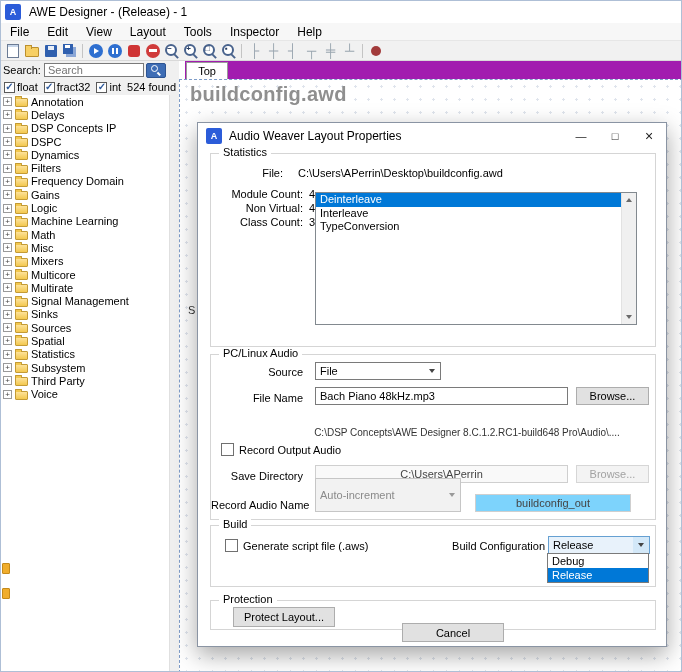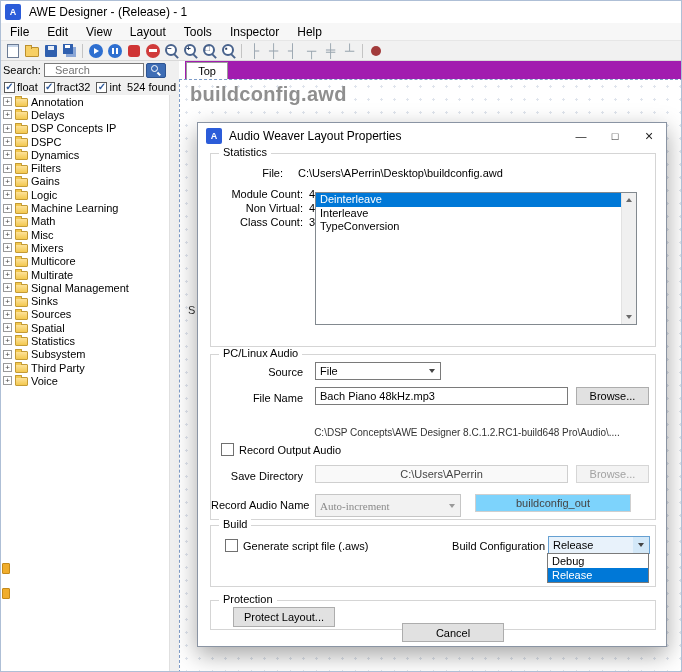--- a/index.html
+++ b/index.html
@@ -34,21 +34,21 @@
   .i-noentry::before { content:""; position:absolute; inset:1px; border-radius:50%; background:#d03b3b; }
   .i-noentry::after { content:""; position:absolute; left:4px; top:6px; width:8px; height:3px; background:#fff; }
   .i-zoom::before { content:""; position:absolute; left:1px; top:1px; width:8px; height:8px; border:2px solid #48628c; border-radius:50%; background:#fff; }
   .i-zoom::after { content:""; position:absolute; right:1px; bottom:2px; width:6px; height:2px; background:#48628c; transform:rotate(45deg); }
   .i-zoom .g { position:absolute; left:1px; top:1px; width:10px; height:9px; display:flex; align-items:center; justify-content:center; font-size:8px; font-weight:bold; color:#243a5e; z-index:2; }
   .i-dim { color:#9aa6b0; font-size:13px; }
   .i-dot::before { content:""; position:absolute; inset:3px; border-radius:50%; background:#a23b3b; }
   
   .searchrow { position:absolute; left:0; top:60px; width:178px; height:18px; background:#f0f0f0; display:flex; align-items:center; }
   .searchlabel { margin-left:2px; }
-  .sinput { width:100px; height:14px; margin-left:3px; border:1px solid #7a7a7a; font-size:11px; padding:0 10px; font-family:"Liberation Sans", sans-serif; }
+  .sinput { width:100px; height:14px; margin-left:3px; border:1px solid #7a7a7a; font-size:11px; padding:0 3px; font-family:"Liberation Sans", sans-serif; }
   .sbtn { width:20px; height:15px; margin-left:2px; background:#3e6db5; border:1px solid #2d5492; display:flex; align-items:center; justify-content:center; border-radius:2px; }
   .magw { width:10px; height:10px; position:relative; }
   .magw::before { content:""; position:absolute; left:0; top:0; width:5px; height:5px; border:1.5px solid #fff; border-radius:50%; }
   .magw::after { content:""; position:absolute; right:0; bottom:1px; width:4px; height:1.5px; background:#fff; transform:rotate(45deg); }
   .filterrow { position:absolute; left:0; top:78px; width:178px; height:16px; background:#f0f0f0; display:flex; align-items:center; padding-left:3px; }
   .filter { display:inline-flex; align-items:center; gap:2px; margin-right:6px; }
   .cb { width:11px; height:11px; border:1px solid #5a5a5a; background:#fff; display:inline-flex; align-items:center; justify-content:center; flex:0 0 auto; }
   .cb.checked::before { content:"✓"; font-size:10px; font-weight:bold; color:#2b579a; margin-top:-2px; }
   .resultcount { white-space:nowrap; }
   
@@ -262,20 +262,25 @@
         <span class="tlabel">Dynamics</span>
       </div>
       <div class="trow">
         <span class="exp"></span>
         <span class="folder"></span>
         <span class="tlabel">Filters</span>
       </div>
       <div class="trow">
         <span class="exp"></span>
         <span class="folder"></span>
+        <span class="tlabel">Frequency Domain</span>
+      </div>
+      <div class="trow">
+        <span class="exp"></span>
+        <span class="folder"></span>
         <span class="tlabel">Gains</span>
       </div>
       <div class="trow">
         <span class="exp"></span>
         <span class="folder"></span>
         <span class="tlabel">Logic</span>
       </div>
       <div class="trow">
         <span class="exp"></span>
         <span class="folder"></span>
@@ -415,21 +420,21 @@
       <div class="hint" style="left:80px; top:72px; width:352px;">C:\DSP Concepts\AWE Designer 8.C.1.2.RC1-build648 Pro\Audio\....</div>
 
       <span class="cb13" style="left:10px; top:88px;"></span>
       <span class="gvalue" style="left:28px; top:89px;">Record Output Audio</span>
 
       <span class="glabel" style="left:8px; top:115px; width:84px;">Save Directory</span>
       <div class="rofield" style="left:104px; top:110px; width:253px; height:18px;">C:\Users\APerrin</div>
       <div class="pbtn disabled" style="left:365px; top:110px; width:73px; height:18px;">Browse...</div>
 
       <span class="glabel" style="left:0px; top:144px; width:92px;">Record Audio Name</span>
-      <div class="combo disabled" style="left:104px; top:139px; width:146px; height:23px;font-family:Liberation Serif, serif;">
+      <div class="combo disabled" style="left:104px; top:123px; width:146px; height:34px;">
         <span class="val">Auto-increment</span>
         <span class="btnz">
             <span class="arr"></span>
           </span>
       </div>
       <div class="rofield" style="left:264px; top:139px; width:156px; height:18px; background:#7dd3fc;">buildconfig_out</div>
     </div>
 
     <div class="group" style="left:12px; top:402px; width:446px; height:62px;">
       <span class="legend">Build</span>

